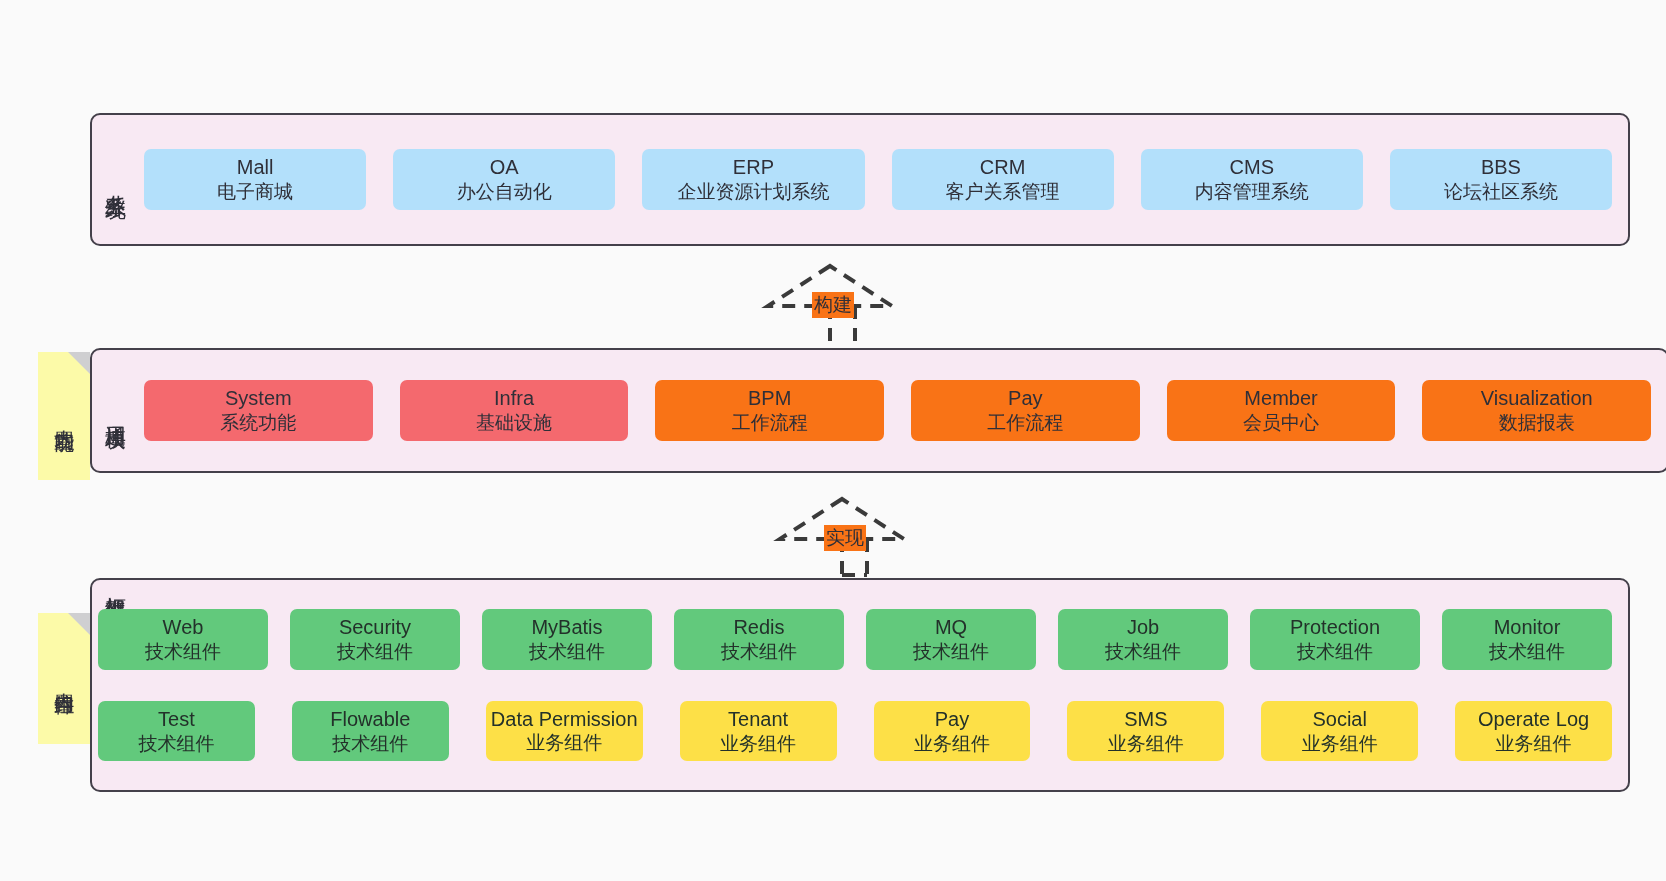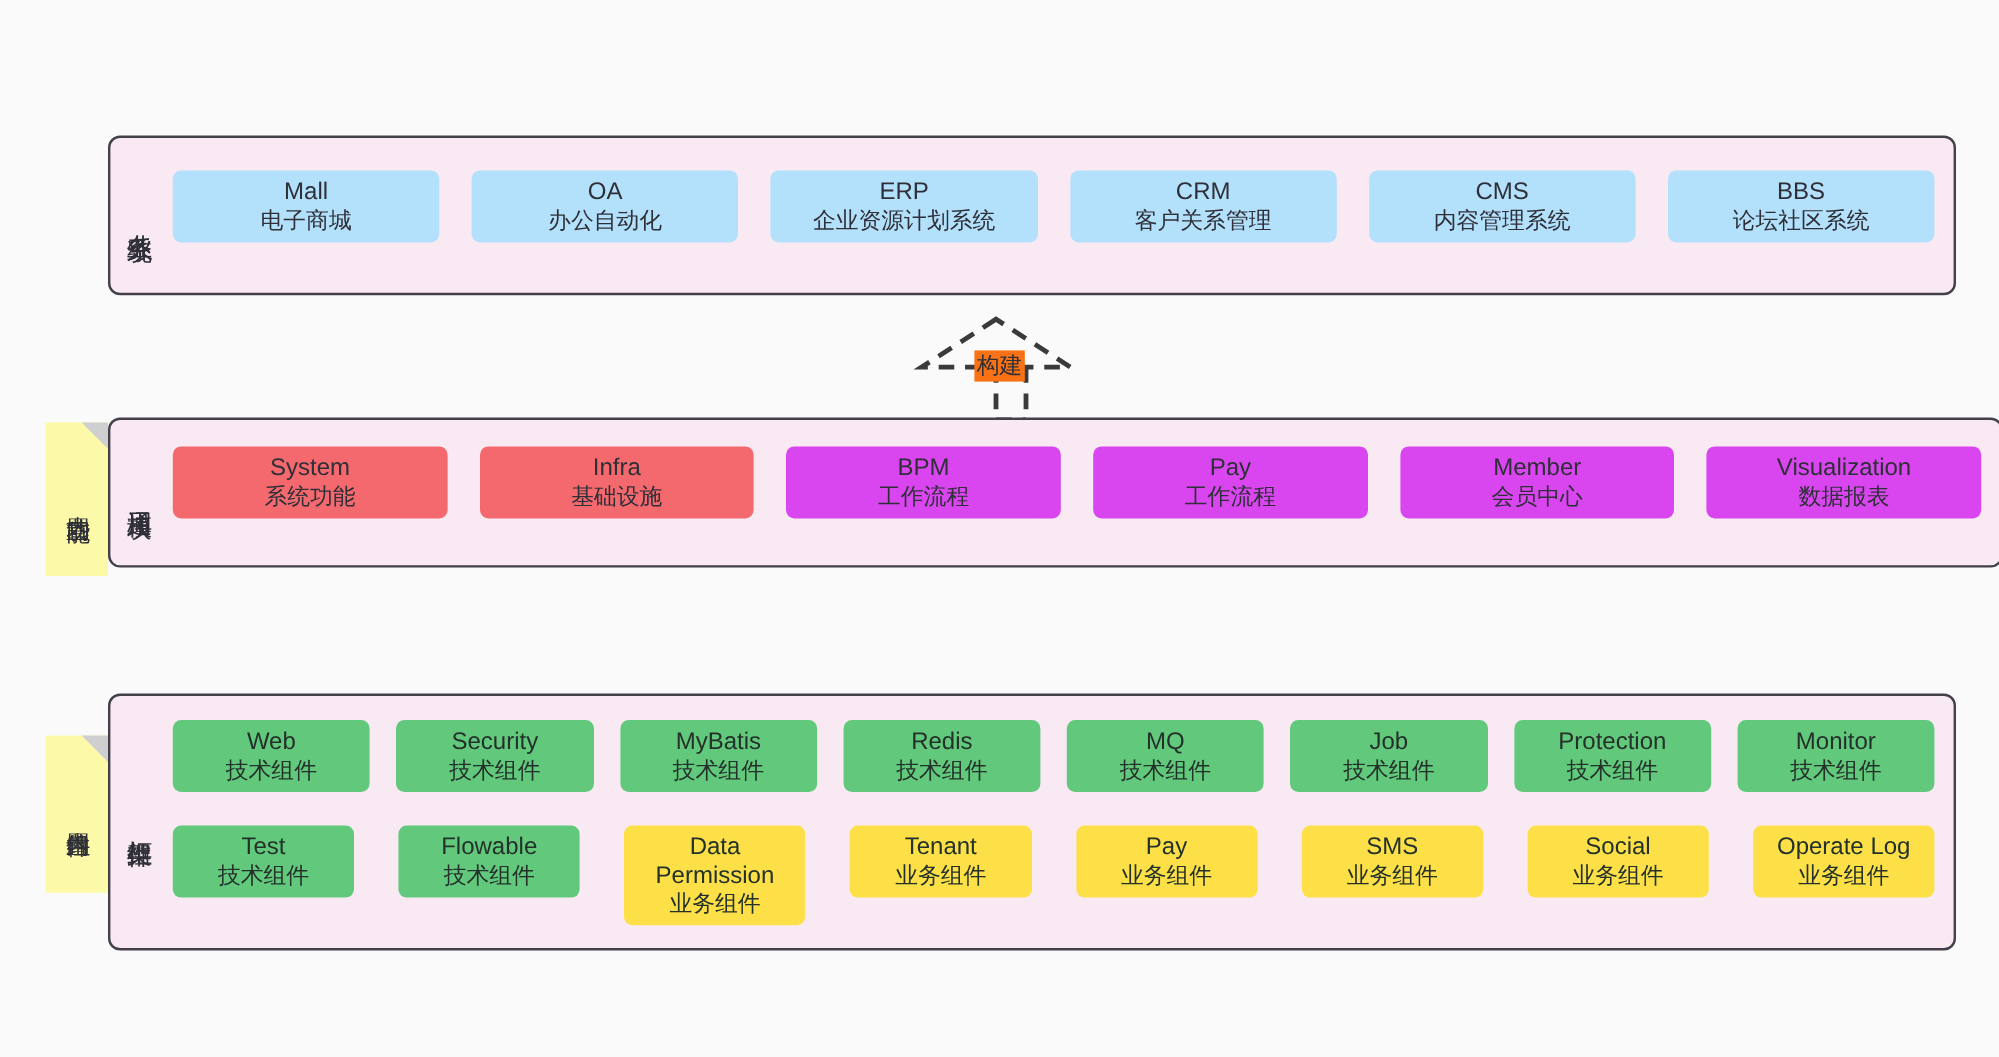--- a/index.html
+++ b/index.html
@@ -51,21 +51,21 @@
     flex: 1 1 auto;
     display: flex;
     flex-direction: column;
     justify-content: center;
     gap: 12px;
     padding: 0 16px 0 6px;
   }
   .band-row {
     display: flex;
     gap: 27px;
-    align-items: flex-start;
+    align-items: center;
   }
 
   
   .node {
     flex: 1 1 0;
     box-sizing: border-box;
     border-radius: 7px;
     display: flex;
     flex-direction: column;
     align-items: center;
@@ -80,21 +80,21 @@
   }
   .node .n-sub {
     font-size: 19px;
   }
   .node.two-line-title .n-title {
     line-height: 1.2;
   }
 
   .node.blue        { background: #b3e0fb; color: #2f2f38; }
   .node.red         { background: #f4696e; color: #2f2f38; }
-  .node.pink        { background: #d946ef; color: #2f2f38; }
+  .node.pink        { background: #f97316; color: #2f2f38; }
   .node.green       { background: #62c97c; color: #23312a; }
   .node.lightgreen  { background: #fde047; color: #23312a; }
 
   
   .sticky {
     position: absolute;
     box-sizing: border-box;
     width: 52px;
     background: #fcfaa8;
     color: #2f2f38;
@@ -235,27 +235,36 @@
 
         <div class="node pink">
           <span class="n-title">Visualization</span>
           <span class="n-sub">数据报表</span>
         </div>
 
       </div>
     </div>
   </div>
 
+  <div class="connector" style="left:772px; top:495px; width:140px; height:80px;">
+    <svg width="140" height="80" viewBox="0 0 140 80">
+      <polygon points="70,4 8,44 132,44" fill="#fafafa" stroke="#3a3a3a" stroke-width="4" stroke-dasharray="13 9" stroke-linejoin="miter"></polygon>
+      <line x1="70" y1="44" x2="70" y2="80" stroke="#3a3a3a" stroke-width="4" stroke-dasharray="13 9"></line>
+      <line x1="70" y1="80" x2="95" y2="80" stroke="#3a3a3a" stroke-width="4" stroke-dasharray="13 9"></line>
+      <line x1="95" y1="44" x2="95" y2="80" stroke="#3a3a3a" stroke-width="4" stroke-dasharray="13 9"></line>
+    </svg>
+    <span class="conn-label" style="left:52px; top:30px;">实现</span>
+  </div>
 
   <div class="sticky" style="left:38px; top:613px; height:131px;">
     <span class="fold"></span>
     <span>内置组件</span>
   </div>
 
-  <div class="band" style="left:90px; top:578px; width:1540px; height:214px;">
+  <div class="band" style="left:90px; top:578px; width:1540px; height:214px;flex-direction:column;">
     <div class="band-title">框架组件</div>
     <div class="band-body">
 
       <div class="band-row" style="height:76px; gap:22px;">
         <div class="node green">
           <span class="n-title">Web</span>
           <span class="n-sub">技术组件</span>
         </div>
         <div class="node green">
           <span class="n-title">Security</span>

